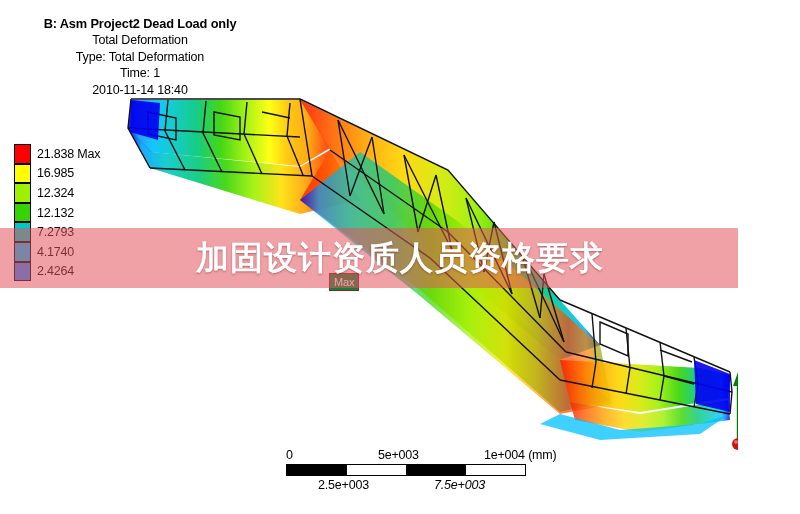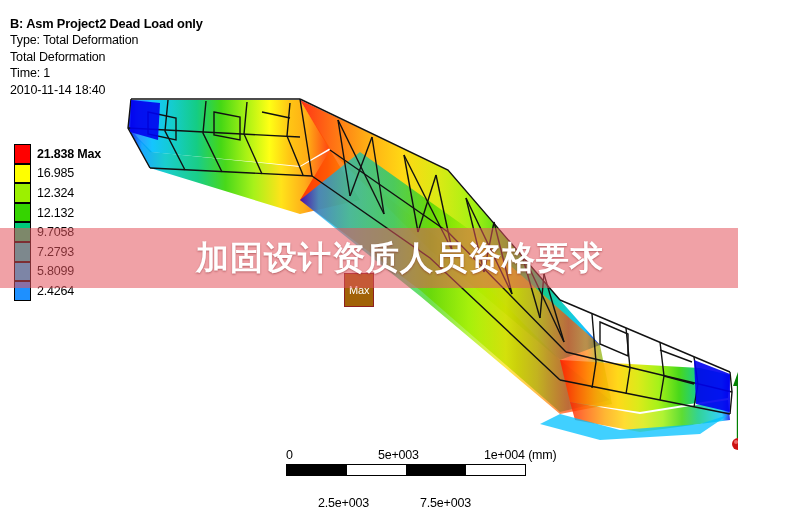--- a/index.html
+++ b/index.html
@@ -9,20 +9,21 @@
   }
   body {
     font-family: "Liberation Sans", "DejaVu Sans", sans-serif;
   }
   #screen {
     position: relative;
     width: 738px;
     height: 514px;
     background: #ffffff;
     overflow: hidden;
+    text-align: center;
   }
 
   
   #info-block {
     position: absolute;
     left: 10px;
     top: 16px;
     width: 260px;
     line-height: 16.4px;
   }
@@ -57,42 +58,42 @@
     margin-right: 6px;
     flex: 0 0 auto;
   }
   #legend .lbl {
     font-size: 12.5px;
     color: #000000;
     white-space: nowrap;
     letter-spacing: -0.2px;
   }
   #legend .lbl.bold {
-    font-weight: bold;
+    font-weight: normal;
   }
 
   
   #viewport {
     position: absolute;
     left: 0;
     top: 0;
     width: 800px;
     height: 514px;
     pointer-events: none;
   }
 
   
   #max-annot {
     position: absolute;
-    left: 344px;
+    left: 329px;
     top: 273px;
     font-size: 11px;
     color: #ffffff;
-    background: #a16207;
-    padding: 10px 4px;
+    background: #15803d;
+    padding: 2px 4px;
     border: 1px solid #8e2020;
     letter-spacing: -0.2px;
   }
 
   
   #wm-band {
     position: absolute;
     left: 0;
     top: 228px;
     width: 800px;
@@ -140,21 +141,21 @@
     top: 448px;
     width: 280px;
   }
   #scalebar .ticks-top {
     position: relative;
     height: 16px;
   }
   #scalebar .ticks-bot {
     position: relative;
     height: 16px;
-    margin-top: 20px;
+    margin-top: 2px;
   }
   #scalebar .tk {
     position: absolute;
     font-size: 12.5px;
     color: #000000;
     white-space: nowrap;
     letter-spacing: -0.2px;
   }
   #scalebar .bar {
     display: flex;
@@ -169,22 +170,22 @@
   #scalebar .seg.dark { background: #000000; }
   #scalebar .seg.light { background: #ffffff; }
 </style>
 </head>
 <body>
 
 <div id="screen">
 
   <div id="info-block">
     <div class="line title">B: Asm Project2 Dead Load only</div>
+    <div class="line">Total Deformation</div>
     <div class="line">Type: Total Deformation</div>
-    <div class="line">Total Deformation</div>
     <div class="line">Time: 1</div>
     <div class="line">2010-11-14 18:40</div>
   </div>
 
   <svg id="viewport" viewBox="0 0 800 514">
     <defs>
 
       <linearGradient id="contourA" x1="0" y1="0" x2="1" y2="0">
         <stop offset="0.00" stop-color="#0000ee"></stop>
         <stop offset="0.05" stop-color="#1e90ff"></stop>
@@ -313,30 +314,26 @@
     </div>
     <div class="row">
       <div class="sw" style="background:#9cf000"></div>
       <div class="lbl">12.324</div>
     </div>
     <div class="row">
       <div class="sw" style="background:#35d400"></div>
       <div class="lbl">12.132</div>
     </div>
     <div class="row">
-      <div class="sw" style="background:#00c87a"></div>
-      <div class="lbl">9.7058</div>
-    </div>
-    <div class="row">
       <div class="sw" style="background:#00c8c8"></div>
       <div class="lbl">7.2793</div>
     </div>
     <div class="row">
       <div class="sw" style="background:#00c0ff"></div>
-      <div class="lbl">5.8099</div>
+      <div class="lbl">4.1740</div>
     </div>
     <div class="row">
       <div class="sw" style="background:#1e90ff"></div>
       <div class="lbl">2.4264</div>
     </div>
   </div>
 
   <div id="wm-band"></div>
   <div id="wm-text">加固设计资质人员资格要求</div>
 
@@ -374,17 +371,17 @@
       <div class="tk" style="left:198px;">1e+004 (mm)</div>
     </div>
     <div class="bar">
       <div class="seg dark"></div>
       <div class="seg light"></div>
       <div class="seg dark"></div>
       <div class="seg light"></div>
     </div>
     <div class="ticks-bot">
       <div class="tk" style="left:32px;">2.5e+003</div>
-      <div class="tk" style="left:134px;">7.5e+003</div>
+      <div class="tk" style="left:148px;font-style:italic;">7.5e+003</div>
     </div>
   </div>
 
 </div>
 
 </body></html>

